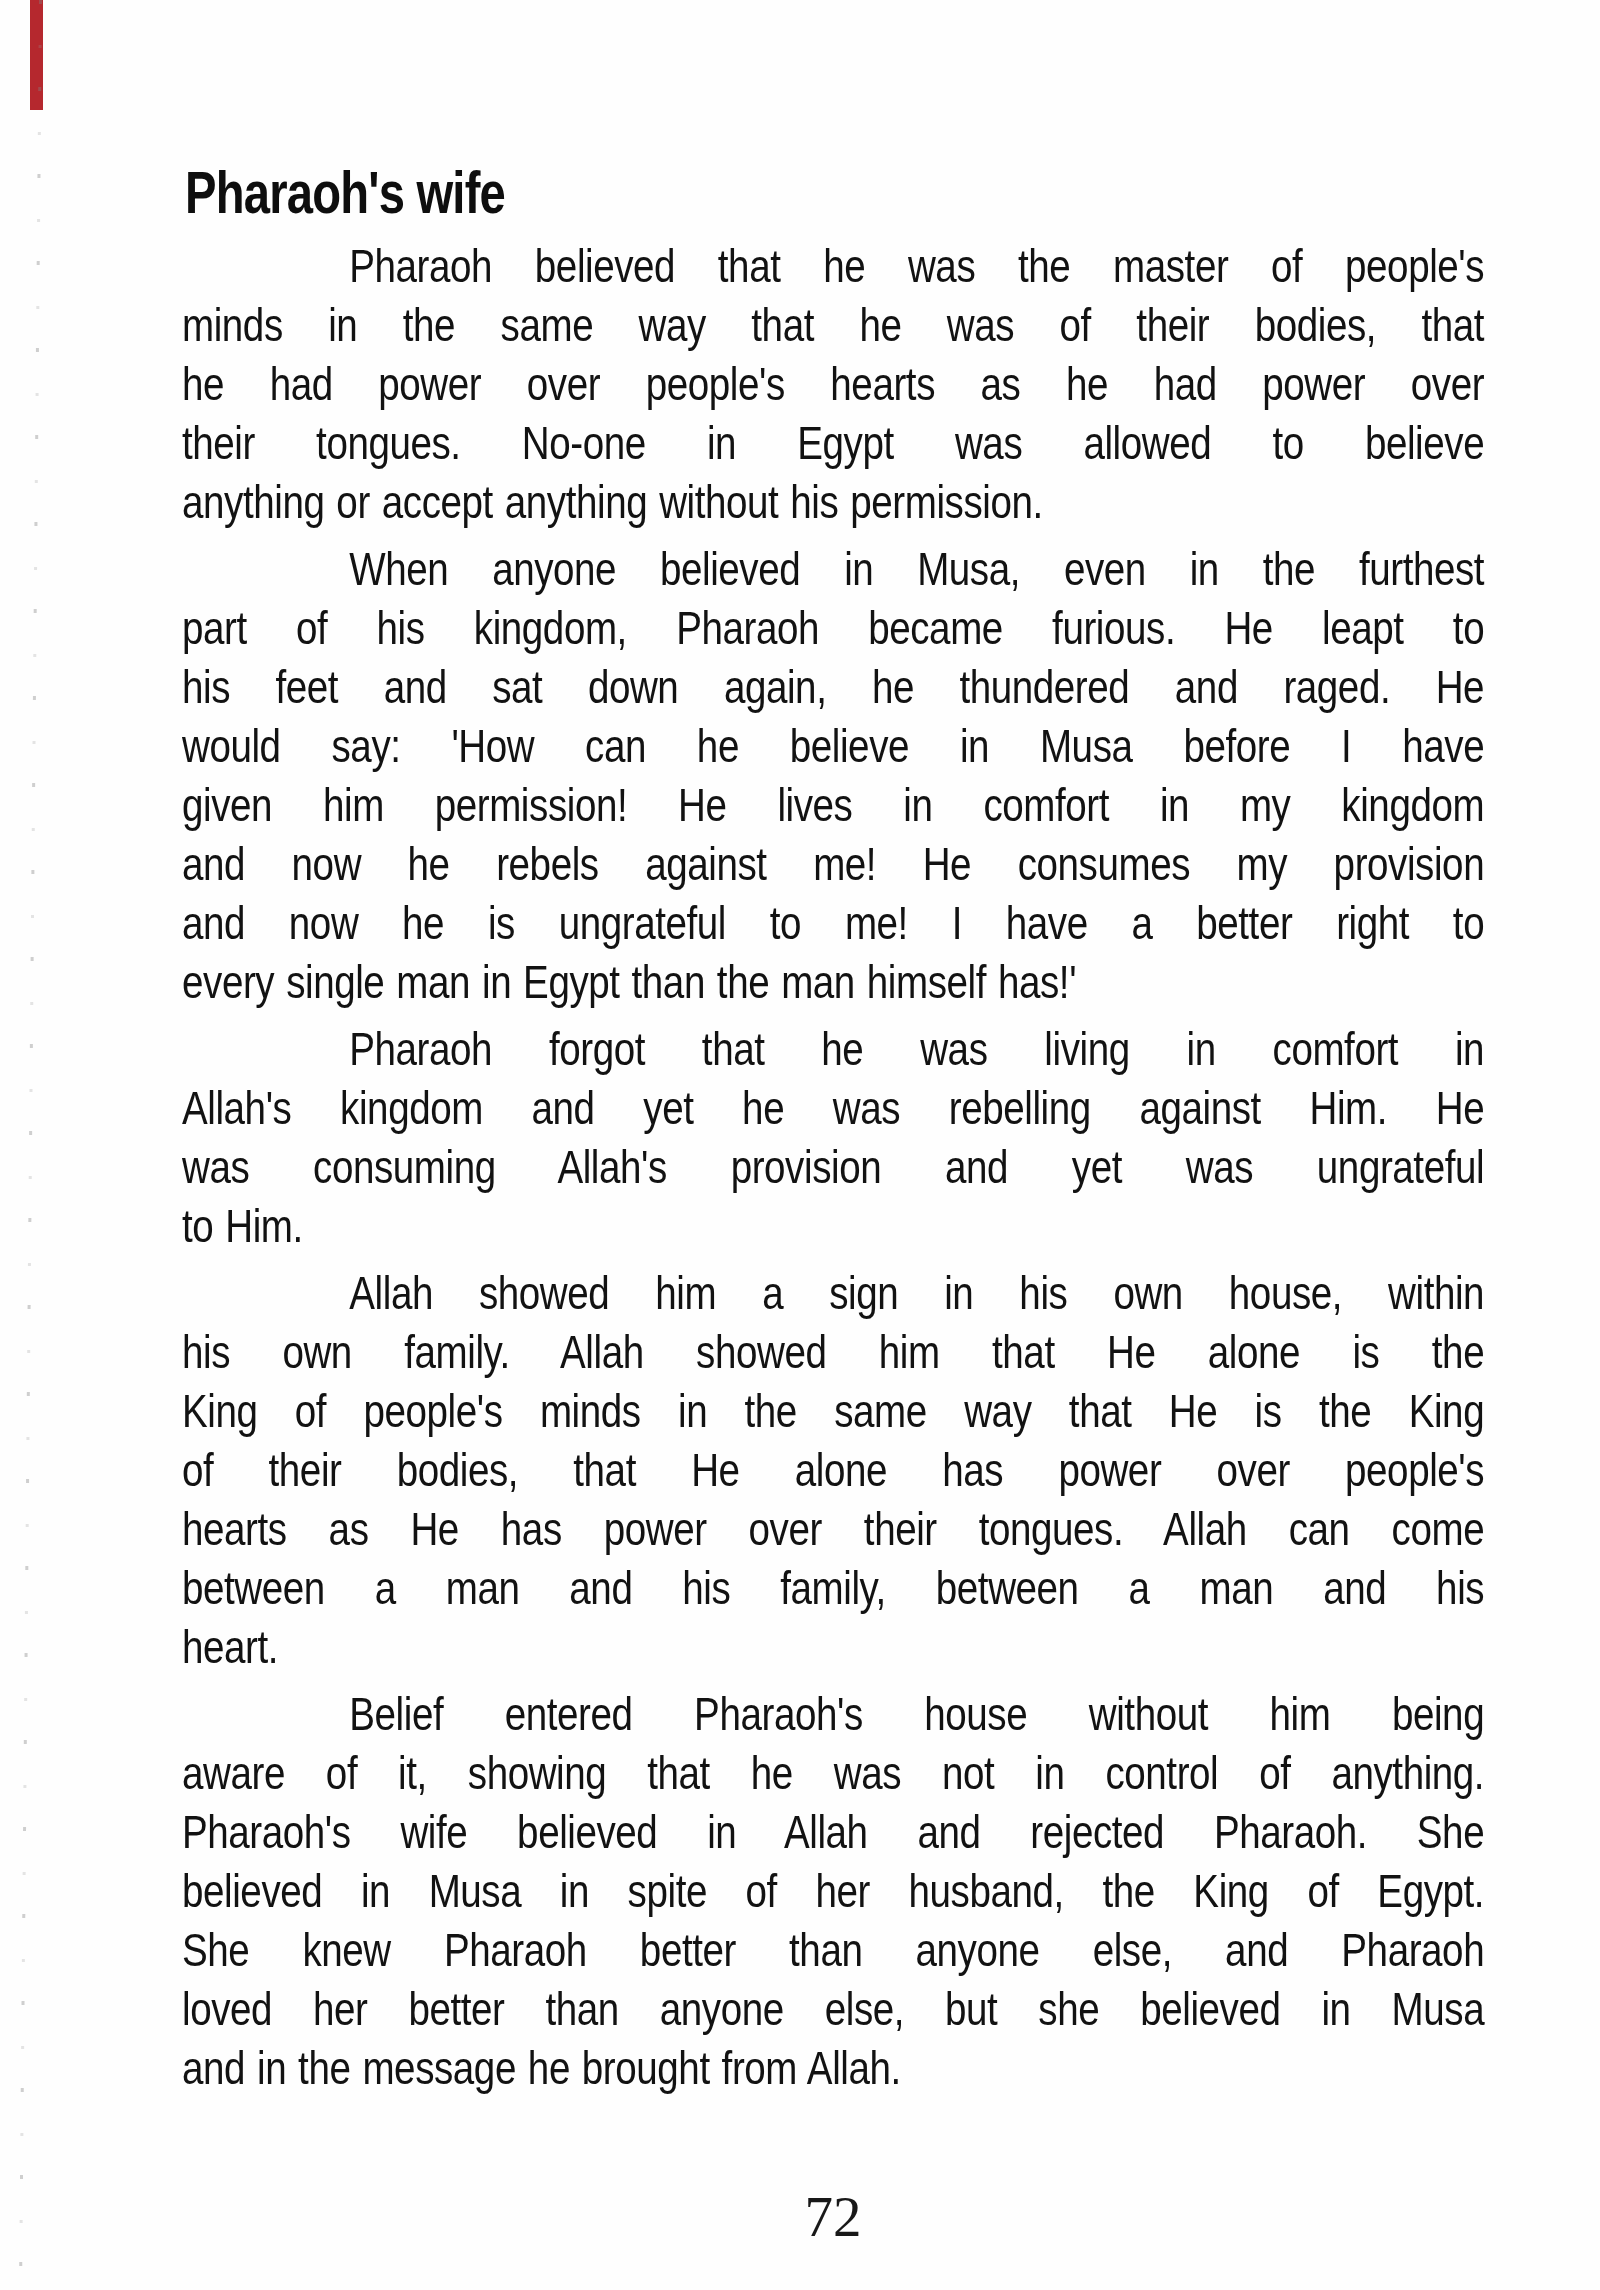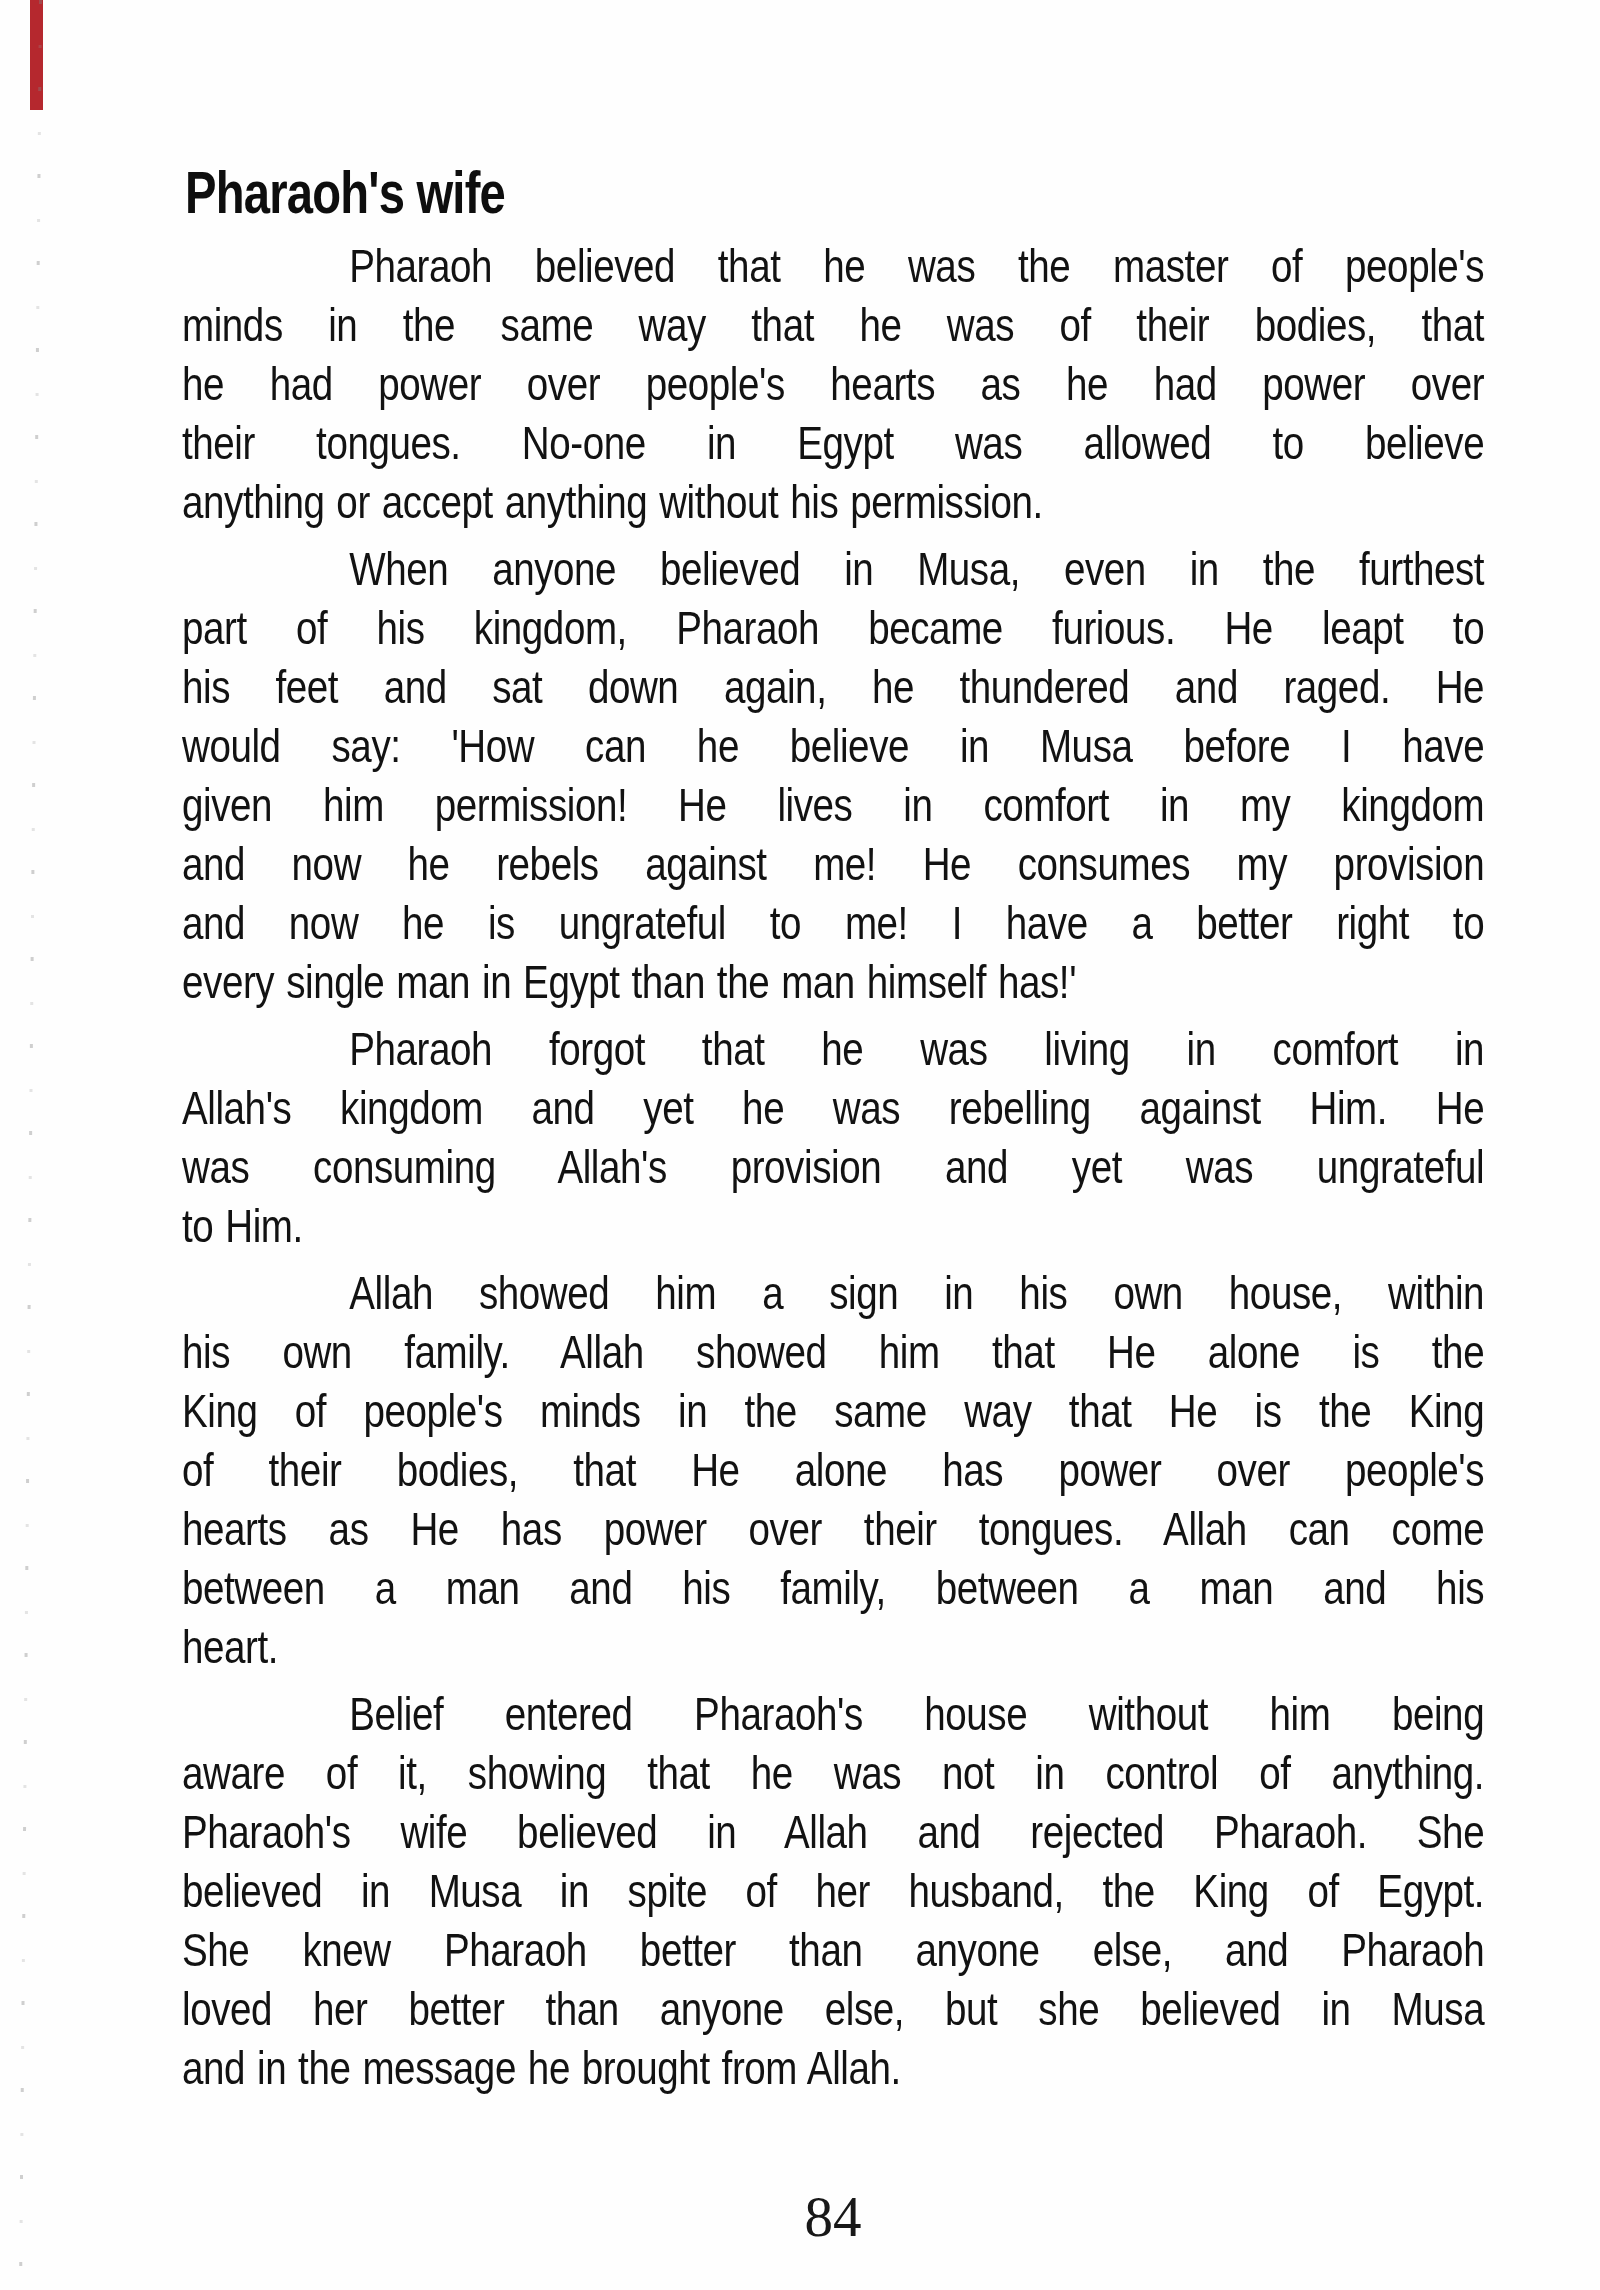--- a/index.html
+++ b/index.html
@@ -124,14 +124,14 @@
     <div class="ln jst">aware of it, showing that he was not in control of anything.</div>
     <div class="ln jst">Pharaoh's wife believed in Allah and rejected Pharaoh. She</div>
     <div class="ln jst">believed in Musa in spite of her husband, the King of Egypt.</div>
     <div class="ln jst">She knew Pharaoh better than anyone else, and Pharaoh</div>
     <div class="ln jst">loved her better than anyone else, but she believed in Musa</div>
     <div class="ln end">and in the message he brought from Allah.</div>
   </div>
 
 </div>
 
-<div class="page-number">84</div>
+<div class="page-number">72</div>
 
 
 </body></html>

